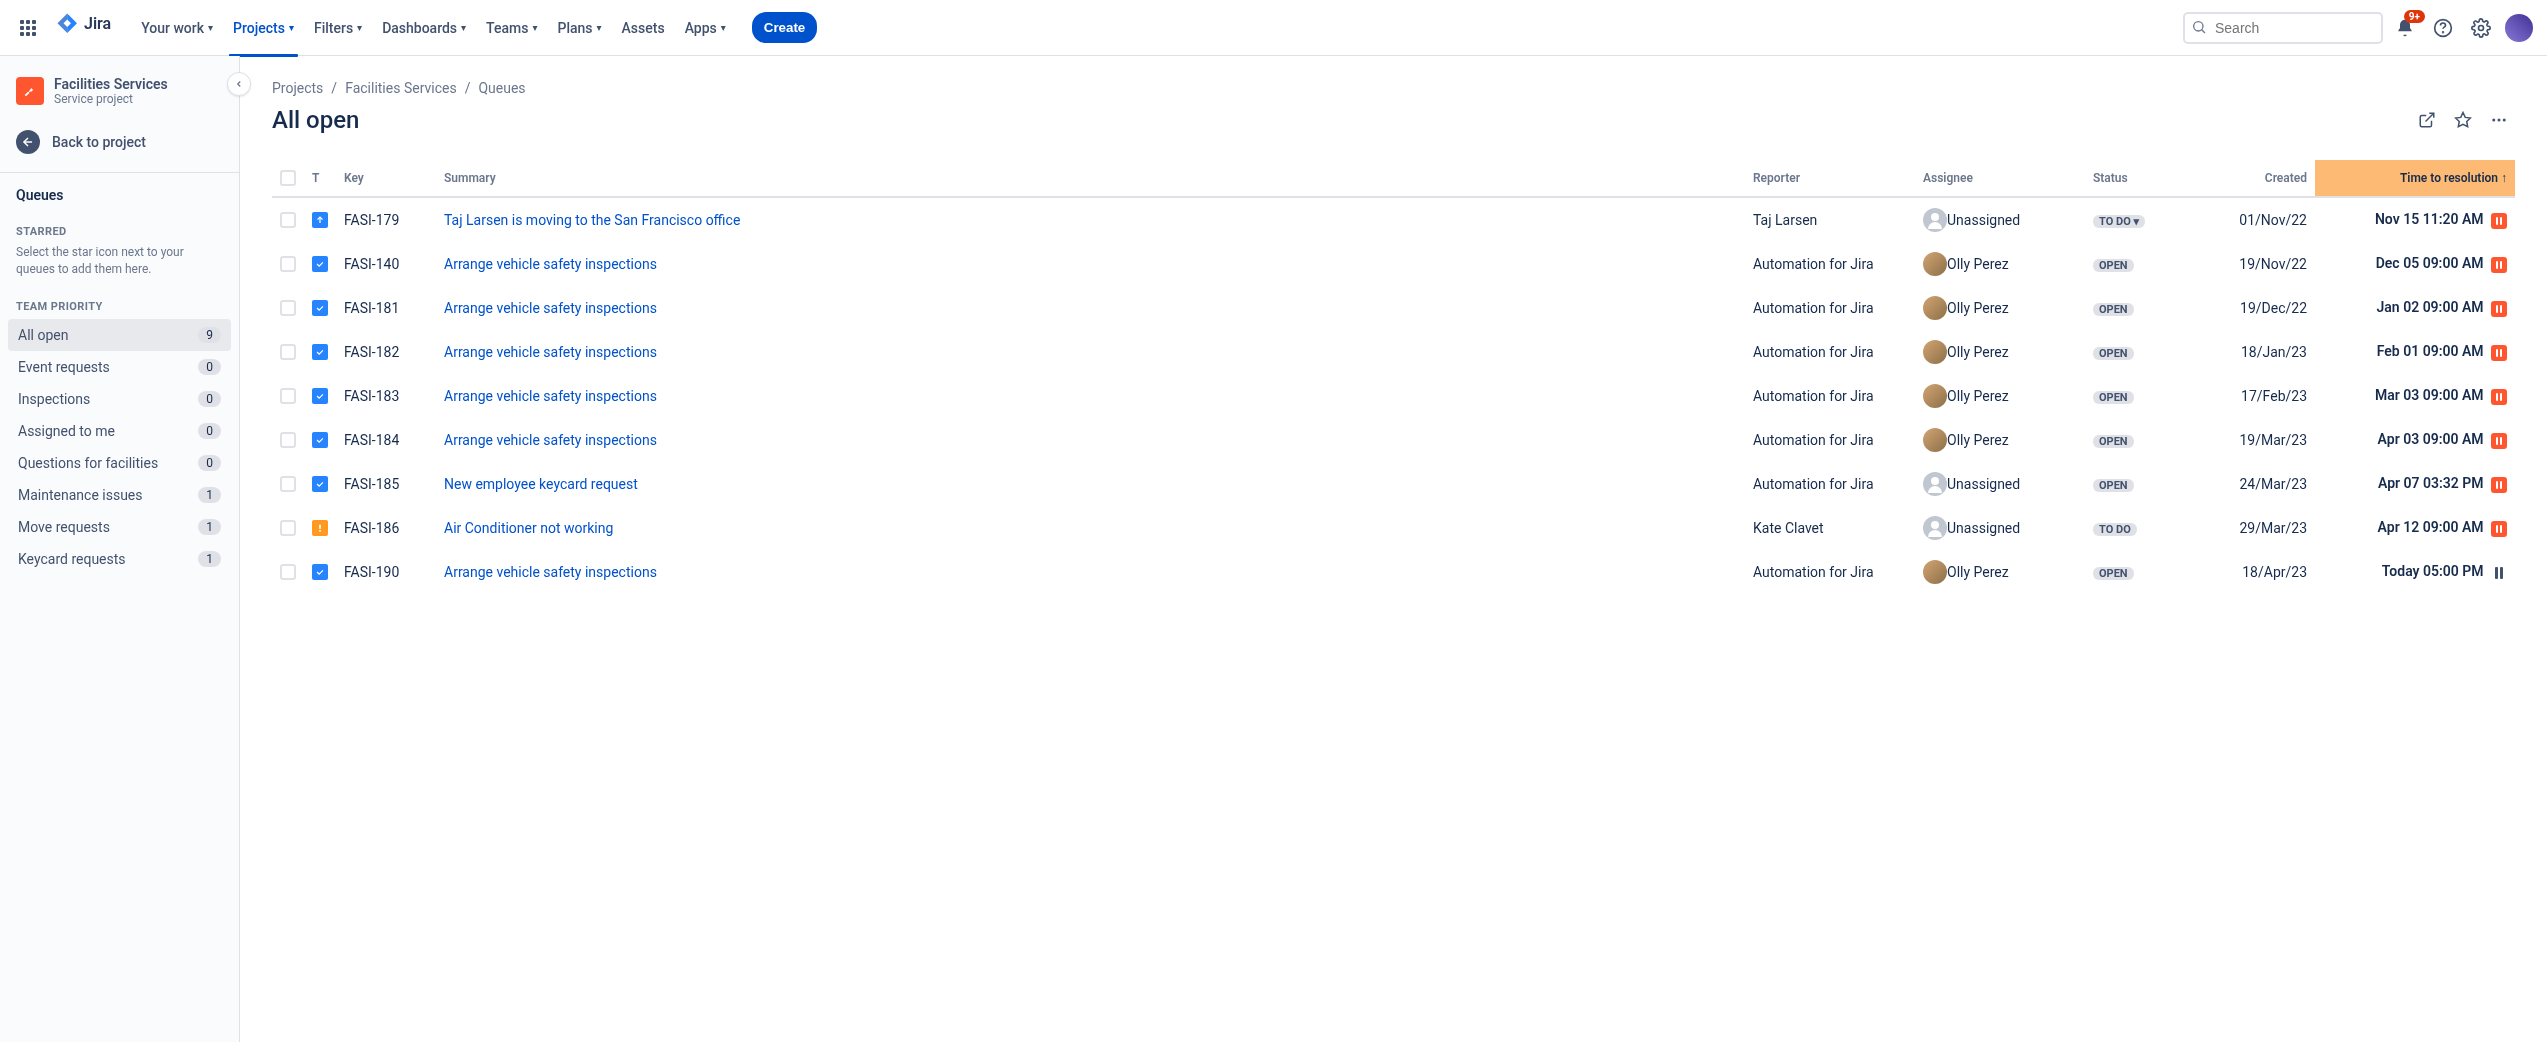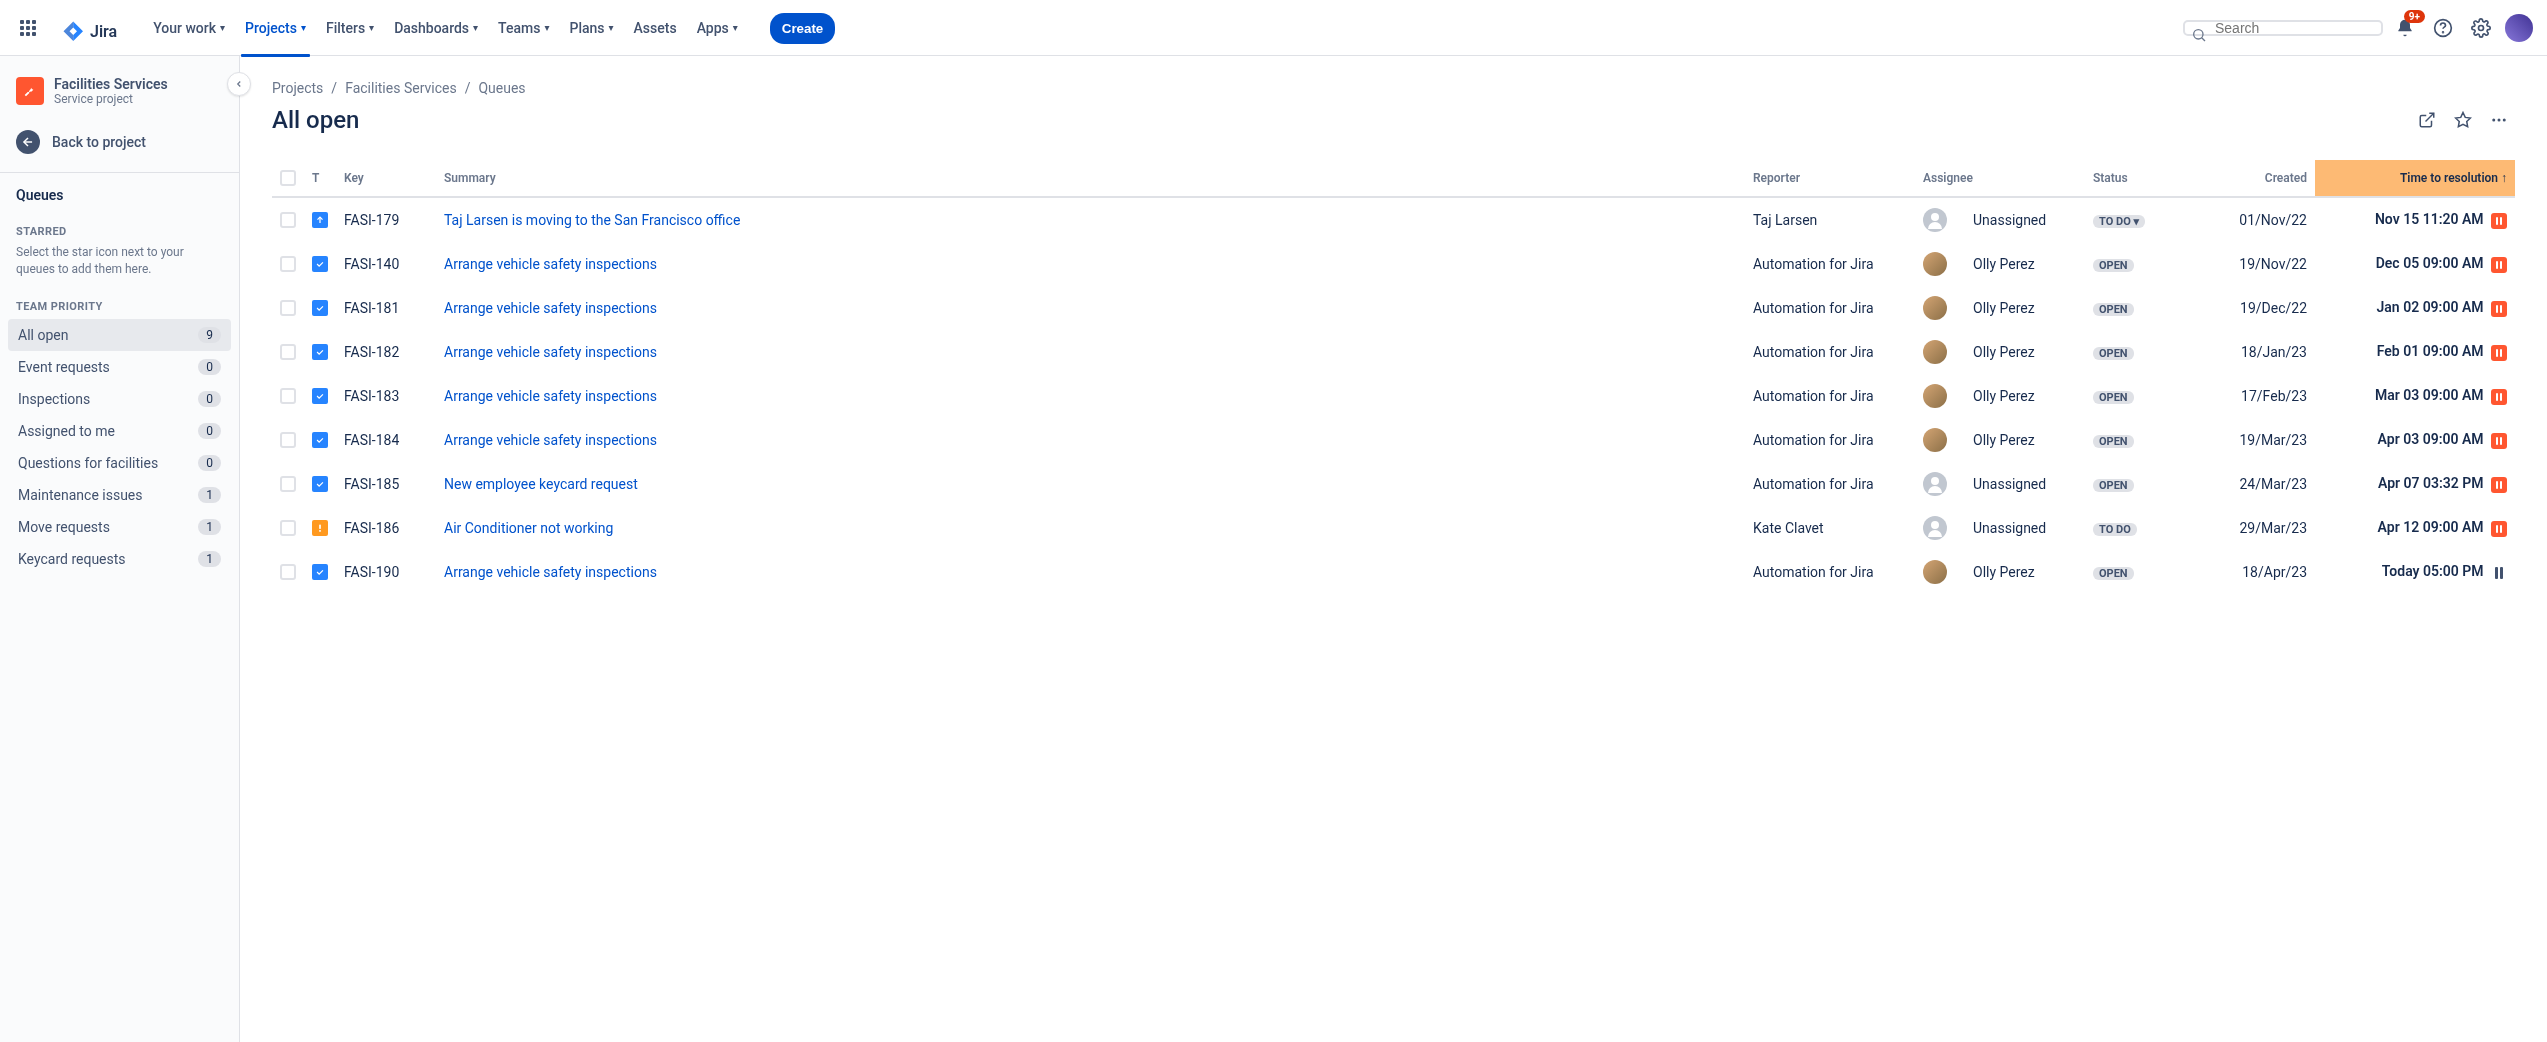--- a/index.html
+++ b/index.html
@@ -1,35 +1,35 @@
 <!DOCTYPE html>
 <html><head>
 <meta charset="utf-8">
 <style>
 * { box-sizing: border-box; margin: 0; padding: 0; }
 body { font-family: -apple-system, BlinkMacSystemFont, "Segoe UI", Roboto, sans-serif; font-size: 14px; color: #172B4D; background: #fff; }
 a { text-decoration: none; }
 
 
 .topnav { display: flex; align-items: center; height: 56px; border-bottom: 1px solid #dfe1e6; padding: 0 12px; }
-.topnav-left { display: flex; align-items: flex-end; gap: 10px; }
+.topnav-left { display: flex; align-items: flex-start; gap: 4px; }
 .app-switcher { width: 32px; height: 32px; display: flex; align-items: center; justify-content: center; border-radius: 3px; cursor: pointer; }
 .grid-icon { display: grid; grid-template-columns: repeat(3, 4px); grid-template-rows: repeat(3,4px); gap: 2px; }
 .grid-icon span { background: #42526E; width: 4px; height: 4px; border-radius: 1px; }
 .logo { display: flex; align-items: center; gap: 4px; font-weight: 600; color: #253858; font-size: 16px; padding: 0 8px; cursor: pointer;}
 .logo svg { width: 24px; height: 24px; }
 .nav-items { display: flex; align-items: center; margin-left: 8px; }
 .nav-item { padding: 6px 10px; color: #42526E; cursor: pointer; border-radius: 3px; display: flex; align-items: center; gap: 4px; height: 32px; font-weight: 500; }
 .nav-item.active { color: #0052CC; position: relative; }
 .nav-item.active::after { content:""; position:absolute; bottom:-13px; left:6px; right:6px; height:3px; background:#0052CC; border-radius:1px; }
 .chevron { font-size: 10px; }
 .create-btn { background: #0052CC; color: #fff; font-weight: 600; padding: 8px 12px; border-radius: 14px; border: none; margin-left: 12px; cursor: pointer; }
 .topnav-right { margin-left: auto; display: flex; align-items: center; gap: 6px; }
 .search-box { position: relative; }
-.search-box input { width: 200px; height: 16px; border: 2px solid #dfe1e6; border-radius: 5px; padding: 0 8px 0 30px; font-size: 14px; }
+.search-box input { width: 200px; height: 32px; border: 2px solid #dfe1e6; border-radius: 5px; padding: 0 8px 0 30px; font-size: 14px; }
 .search-box .sicon { position:absolute; left:8px; top:7px; color:#6B778C; }
 .icon-btn { width: 32px; height: 32px; display:flex; align-items:center; justify-content:center; cursor:pointer; border-radius:50%; color:#42526E; position:relative; }
 .badge-notif { position:absolute; top:-2px; right:-4px; background:#DE350B; color:#fff; font-size:10px; font-weight:700; padding:1px 5px; border-radius:8px; }
 .avatar-img { width:28px; height:28px; border-radius:50%; background:linear-gradient(45deg,#8777D9,#403294); }
 
 
 .layout { display:flex; height: calc(100vh - 56px); }
 .sidebar { width: 240px; border-right: 1px solid #dfe1e6; padding: 20px 8px; position:relative; background:#FAFBFC; }
 .collapse-btn { position:absolute; right:-12px; top:16px; width:24px; height:24px; border-radius:50%; background:#fff; border:1px solid #dfe1e6; display:flex; align-items:center; justify-content:center; cursor:pointer; box-shadow:0 1px 2px rgba(0,0,0,.1); font-size:12px; color:#6B778C;}
 .project-header { display:flex; align-items:center; gap:10px; padding: 0 8px 16px;}
@@ -61,21 +61,21 @@
 .qtable th.sorted { background:#fdba74; color:#172B4D; }
 .qtable td { padding:10px 8px; font-size:14px; vertical-align:middle; color:#172B4D; }
 .cb { width:16px; height:16px; border:2px solid #dfe1e6; border-radius:3px; cursor:pointer; }
 .type-icon { width:16px; height:16px; border-radius:2px; display:inline-flex; align-items:center; justify-content:center; }
 .type-task { background:#2684FF; }
 .type-request { background:#2684FF; }
 .type-fault { background:#FF991F; }
 .type-icon svg { width:10px; height:10px; fill:#fff; }
 .keycell { color:#6B778C; font-size:14px; }
 .summarylink { color:#0052CC; cursor:pointer; }
-.assignee-cell { display:flex; align-items:center; gap:26px; }
+.assignee-cell { display:flex; align-items:center; gap:0; }
 .av { width:24px; height:24px; border-radius:50%; background:#ccc; display:inline-block; }
 .av.unassigned { background:#C1C7D0; position:relative; }
 .av.unassigned::after { content:""; position:absolute; top:5px; left:8px; width:8px; height:8px; border-radius:50%; background:#fff;}
 .av.unassigned::before { content:""; position:absolute; bottom:3px; left:5px; width:14px; height:7px; border-radius:7px 7px 0 0; background:#fff;}
 .av.olly { background:linear-gradient(135deg,#d4a574 0%,#8b6f47 100%); }
 .status-lozenge { display:inline-block; background:#DFE1E6; color:#42526E; font-size:11px; font-weight:700; padding:0 6px; border-radius:6px; text-transform:uppercase; }
 .created-cell { text-align:right; color:#172B4D; }
 .ttr-cell { text-align:right; font-weight:600; white-space:nowrap; }
 .sla-icon { display:inline-flex; width:16px; height:16px; background:#FF5630; border-radius:3px; vertical-align:middle; margin-left:4px; align-items:center; justify-content:center; gap:2px;}
 .sla-icon span{ width:2px; height:8px; background:#fff; border-radius:1px;}

